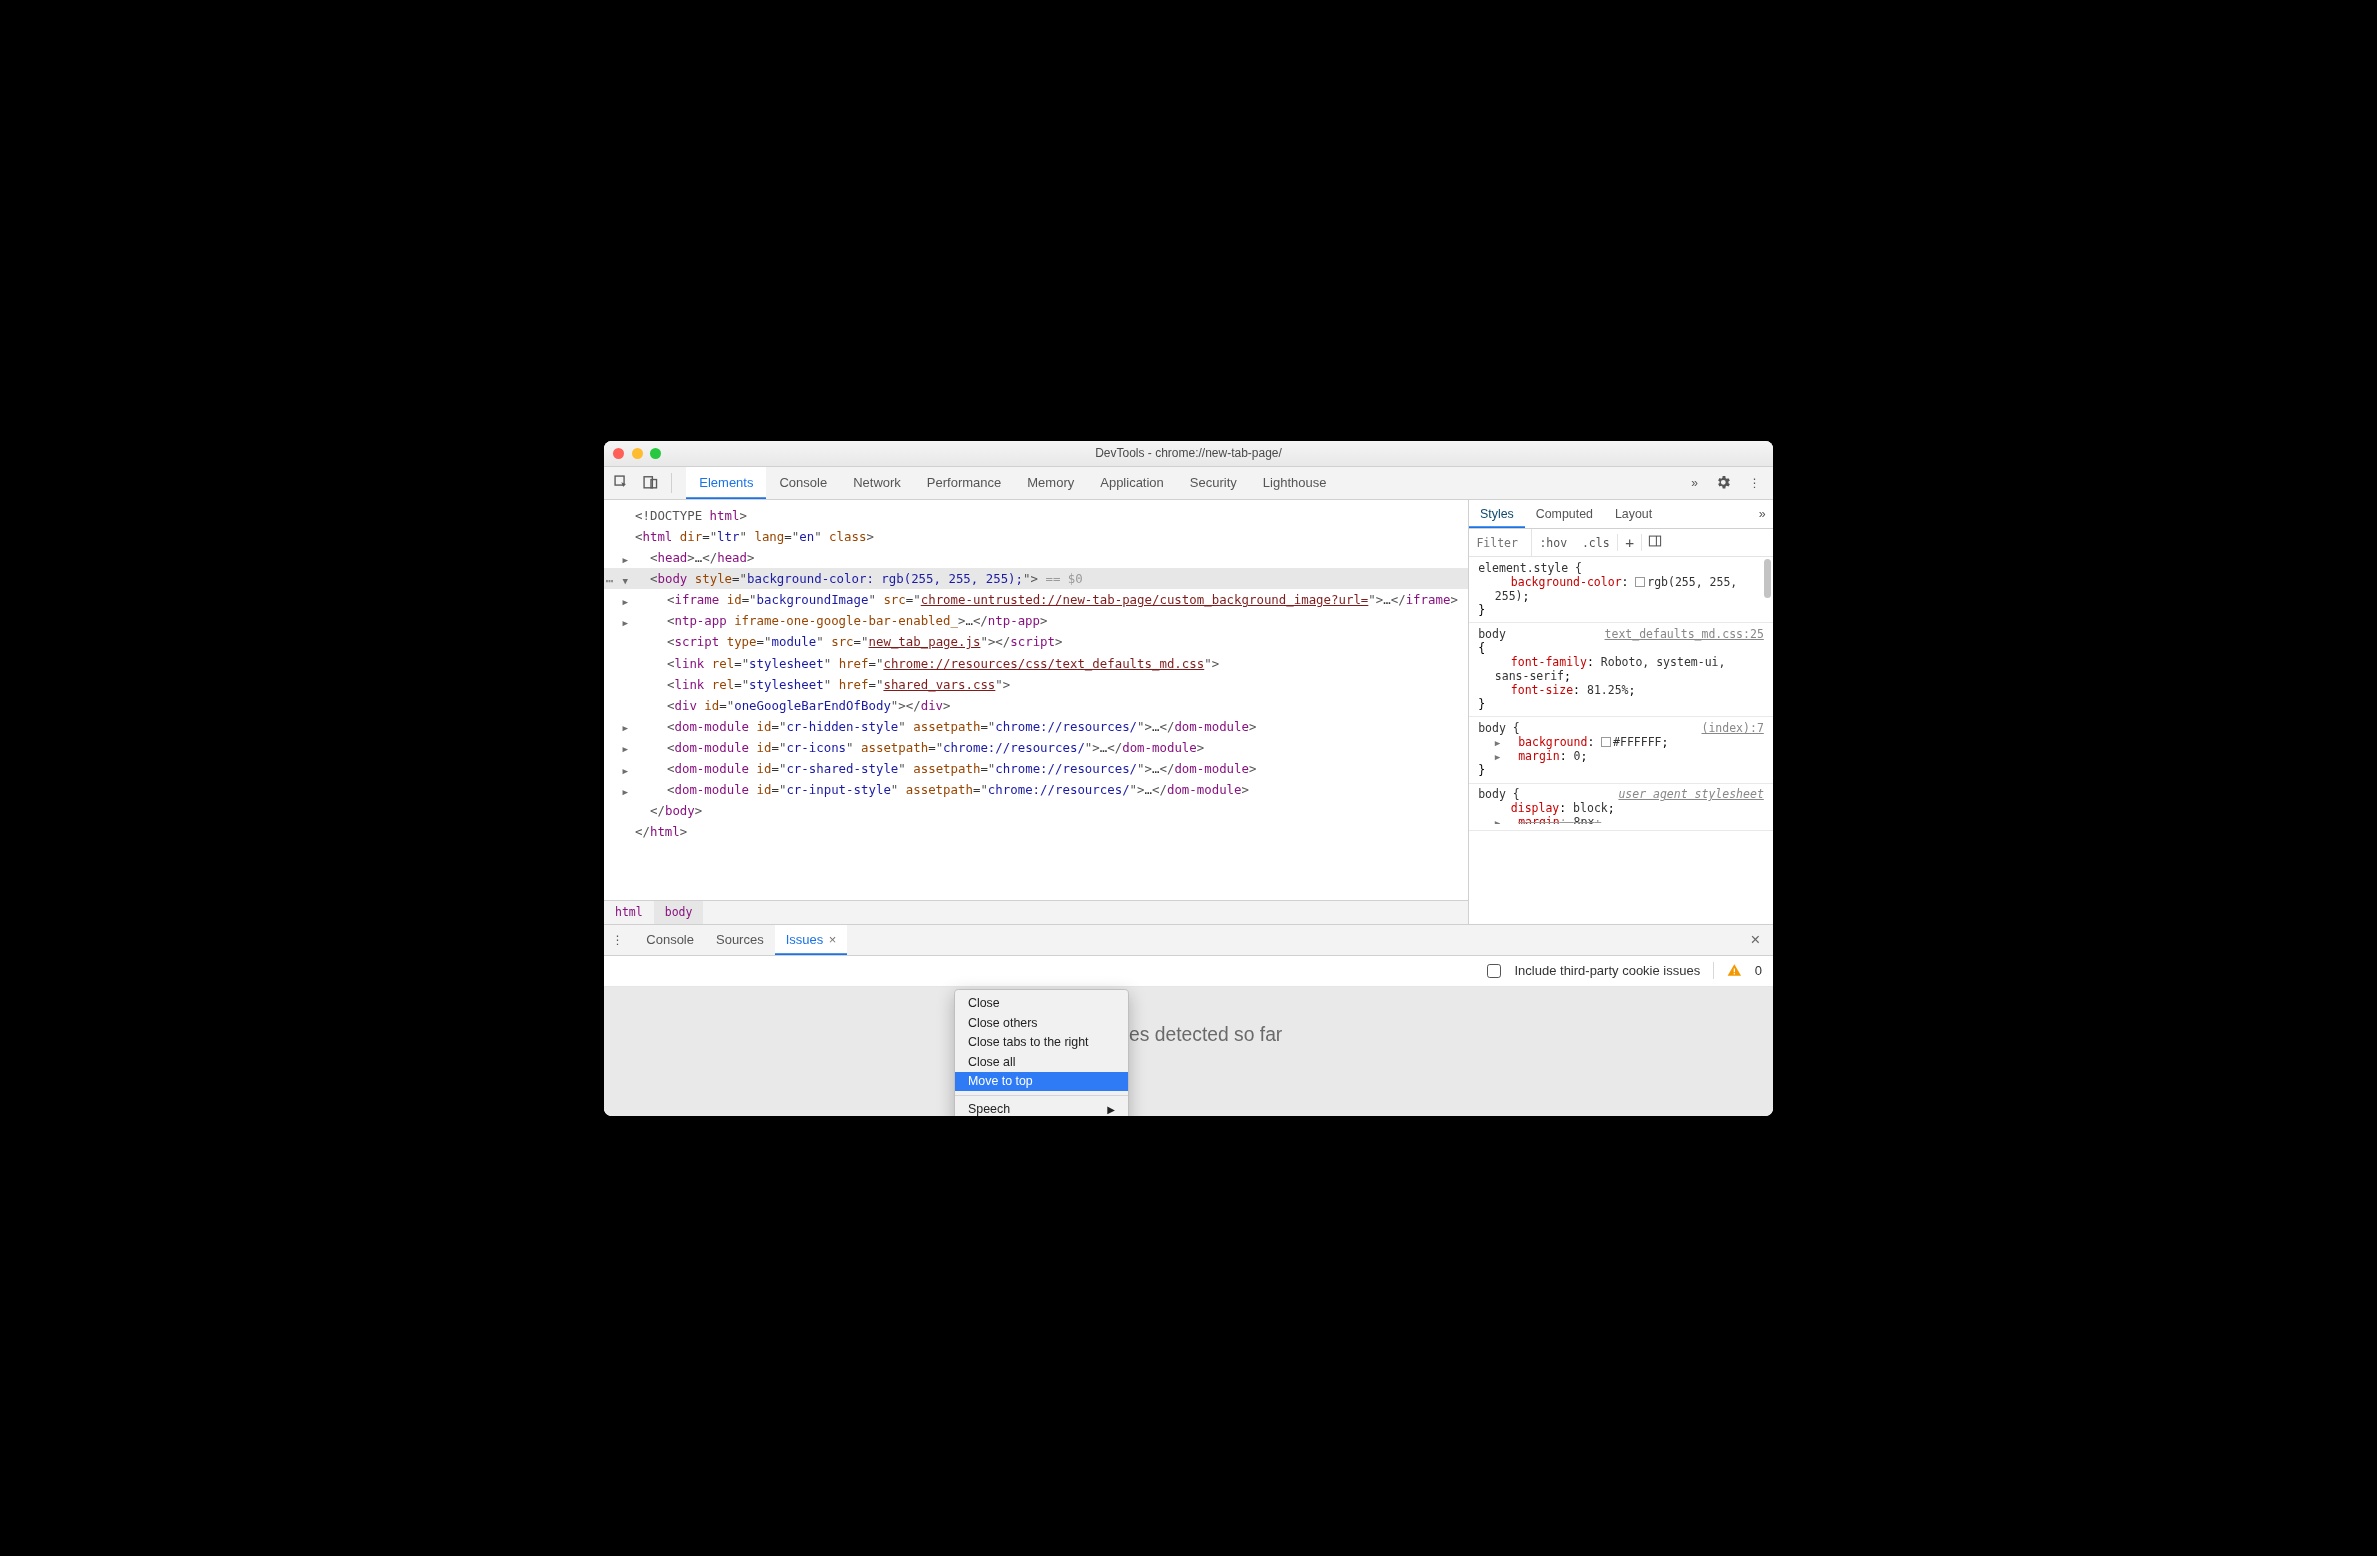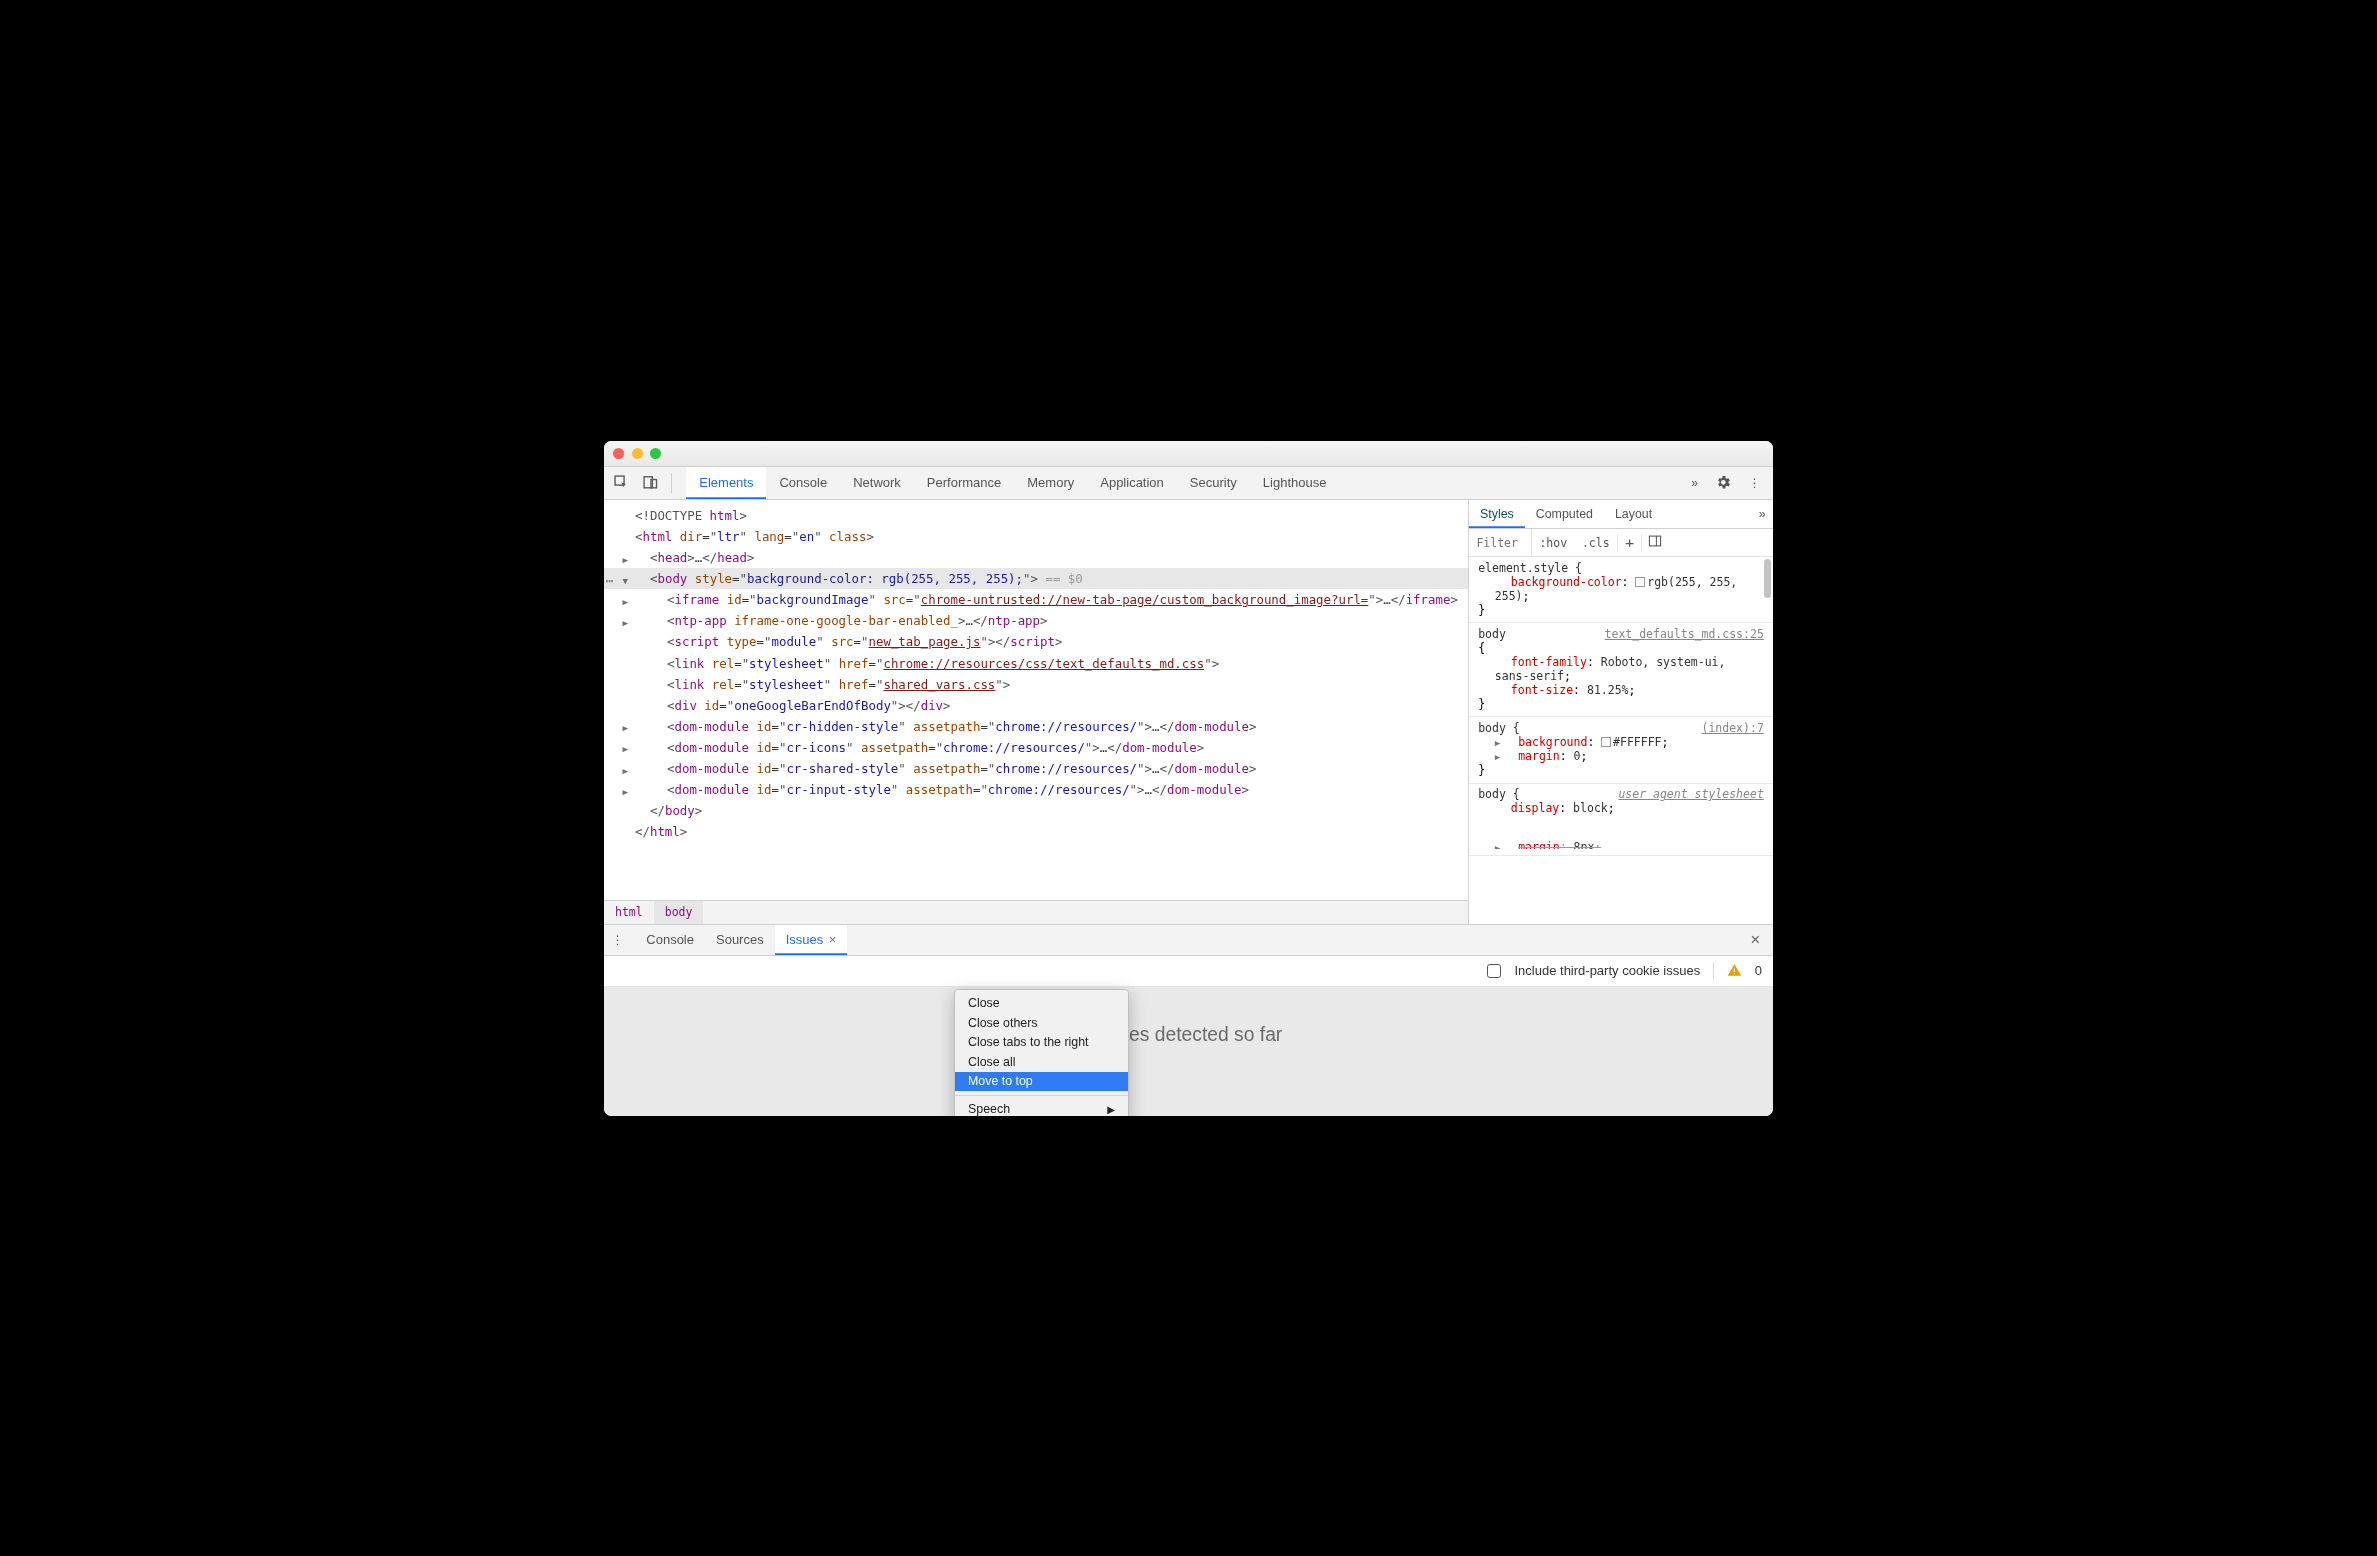--- a/index.html
+++ b/index.html
@@ -150,20 +150,21 @@
 <body>
 
 <div class="window">
 
   <div class="titlebar">
     <div class="lights">
       <div class="light red"></div>
       <div class="light yellow"></div>
       <div class="light green"></div>
     </div>
+    <div class="title">DevTools - chrome://new-tab-page/</div>
   </div>
 
   <div class="top-toolbar">
     <div class="tool-ic">
       <svg viewBox="0 0 24 24" fill="none" stroke="currentColor" stroke-width="2">
           <rect x="3" y="3" width="13" height="13"></rect>
           <path d="M12 12l7 3-3 1-1 3-3-7z" fill="currentColor" stroke="none"></path>
         </svg>
     </div>
     <div class="tool-ic">
@@ -266,21 +267,21 @@
             <div class="decl"><span class="tri-sm">▶</span><span class="prop">background</span>: <span class="swatch"></span><span class="pval">#FFFFFF</span>;</div>
             <div class="decl"><span class="tri-sm">▶</span><span class="prop">margin</span>: <span class="pval">0</span>;</div>
             <div>}</div>
           </div>
           <div class="rule">
             <div class="selhdr">
               <span>body {</span>
               <span class="src ua">user agent stylesheet</span>
             </div>
             <div class="decl"><span class="prop">display</span>: <span class="pval">block</span>;</div>
-            <div class="decl strike" style="overflow: hidden; height: 9.2px; margin-top: 25px;"><span class="tri-sm">▶</span><span class="prop">margin</span>: <span class="pval">8px</span>;</div>
+            <div class="decl strike" style="overflow: hidden; height: 9.2px;"><span class="tri-sm">▶</span><span class="prop">margin</span>: <span class="pval">8px</span>;</div>
           </div>
         </div>
     </div>
   </div>
 
   <div class="drawer">
     <div class="drawer-tabs">
       <div class="kebab">⋮</div>
       <div id="drawer-tabs-slot" style="display:flex;height:100%;">
           <div class="dtab">Console</div>

